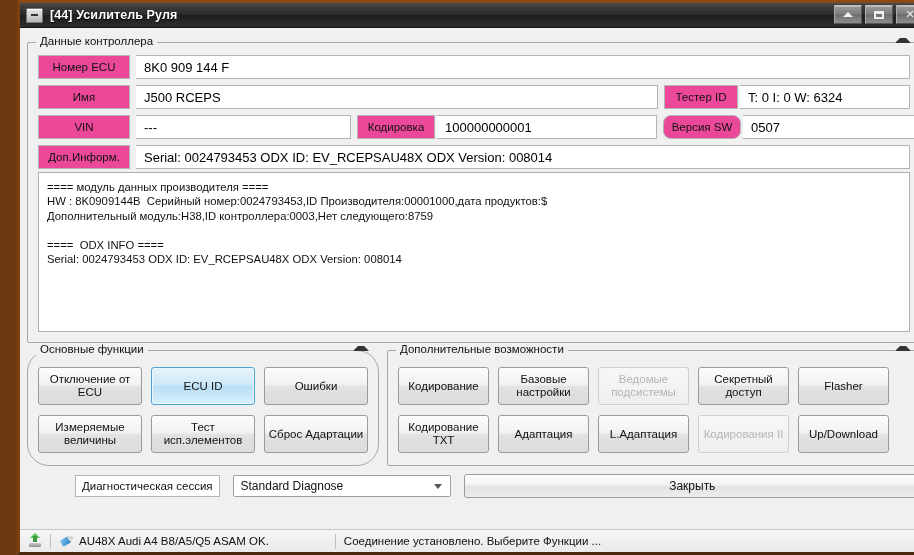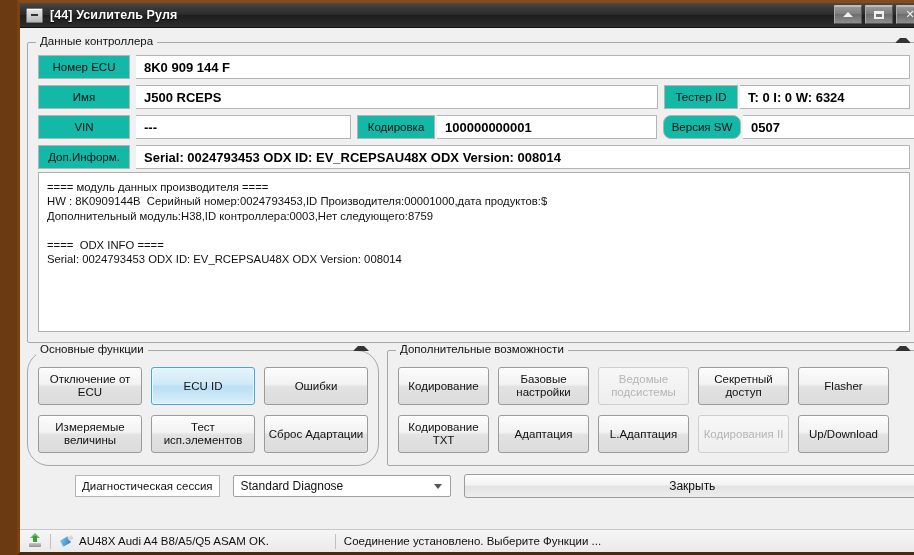--- a/index.html
+++ b/index.html
@@ -70,28 +70,28 @@
   }
   .gcollapse{
     position:absolute;top:-5px;right:9px;background:#f0f0f0;padding:0 3px;
     width:0;height:0;border-left:5px solid transparent;border-right:5px solid transparent;
     border-bottom:5px solid #333;box-sizing:content-box;
   }
   .gbody{padding:12px 10px 10px 10px;}
   
   .frow{display:flex;align-items:stretch;margin-bottom:6px;}
   .flabel{
-    background:#14b8a6;border:1px solid #b4b4b4;
+    background:#ec4899;border:1px solid #b4b4b4;
     font-size:11.5px;color:#111;
     display:flex;align-items:center;justify-content:center;
     height:24px;box-sizing:border-box;padding:0 6px;
   }
   .fval{
     background:#fff;border:1px solid #b4b4b4;border-left:none;
-    font-size:13px;font-weight:bold;color:#000;
+    font-size:13px;font-weight:normal;color:#000;
     display:flex;align-items:center;
     height:24px;box-sizing:border-box;padding:0 8px;
     flex:1;overflow:hidden;white-space:nowrap;
   }
   .gap{width:6px;flex:0 0 6px;}
   .w-lbl{width:92px;flex:0 0 92px;}
   .w-tester{width:74px;flex:0 0 74px;}
   .w-testerv{width:170px;flex:0 0 170px;}
   .w-kod{width:78px;flex:0 0 78px;}
   .w-kodv{width:220px;flex:0 0 220px;}

